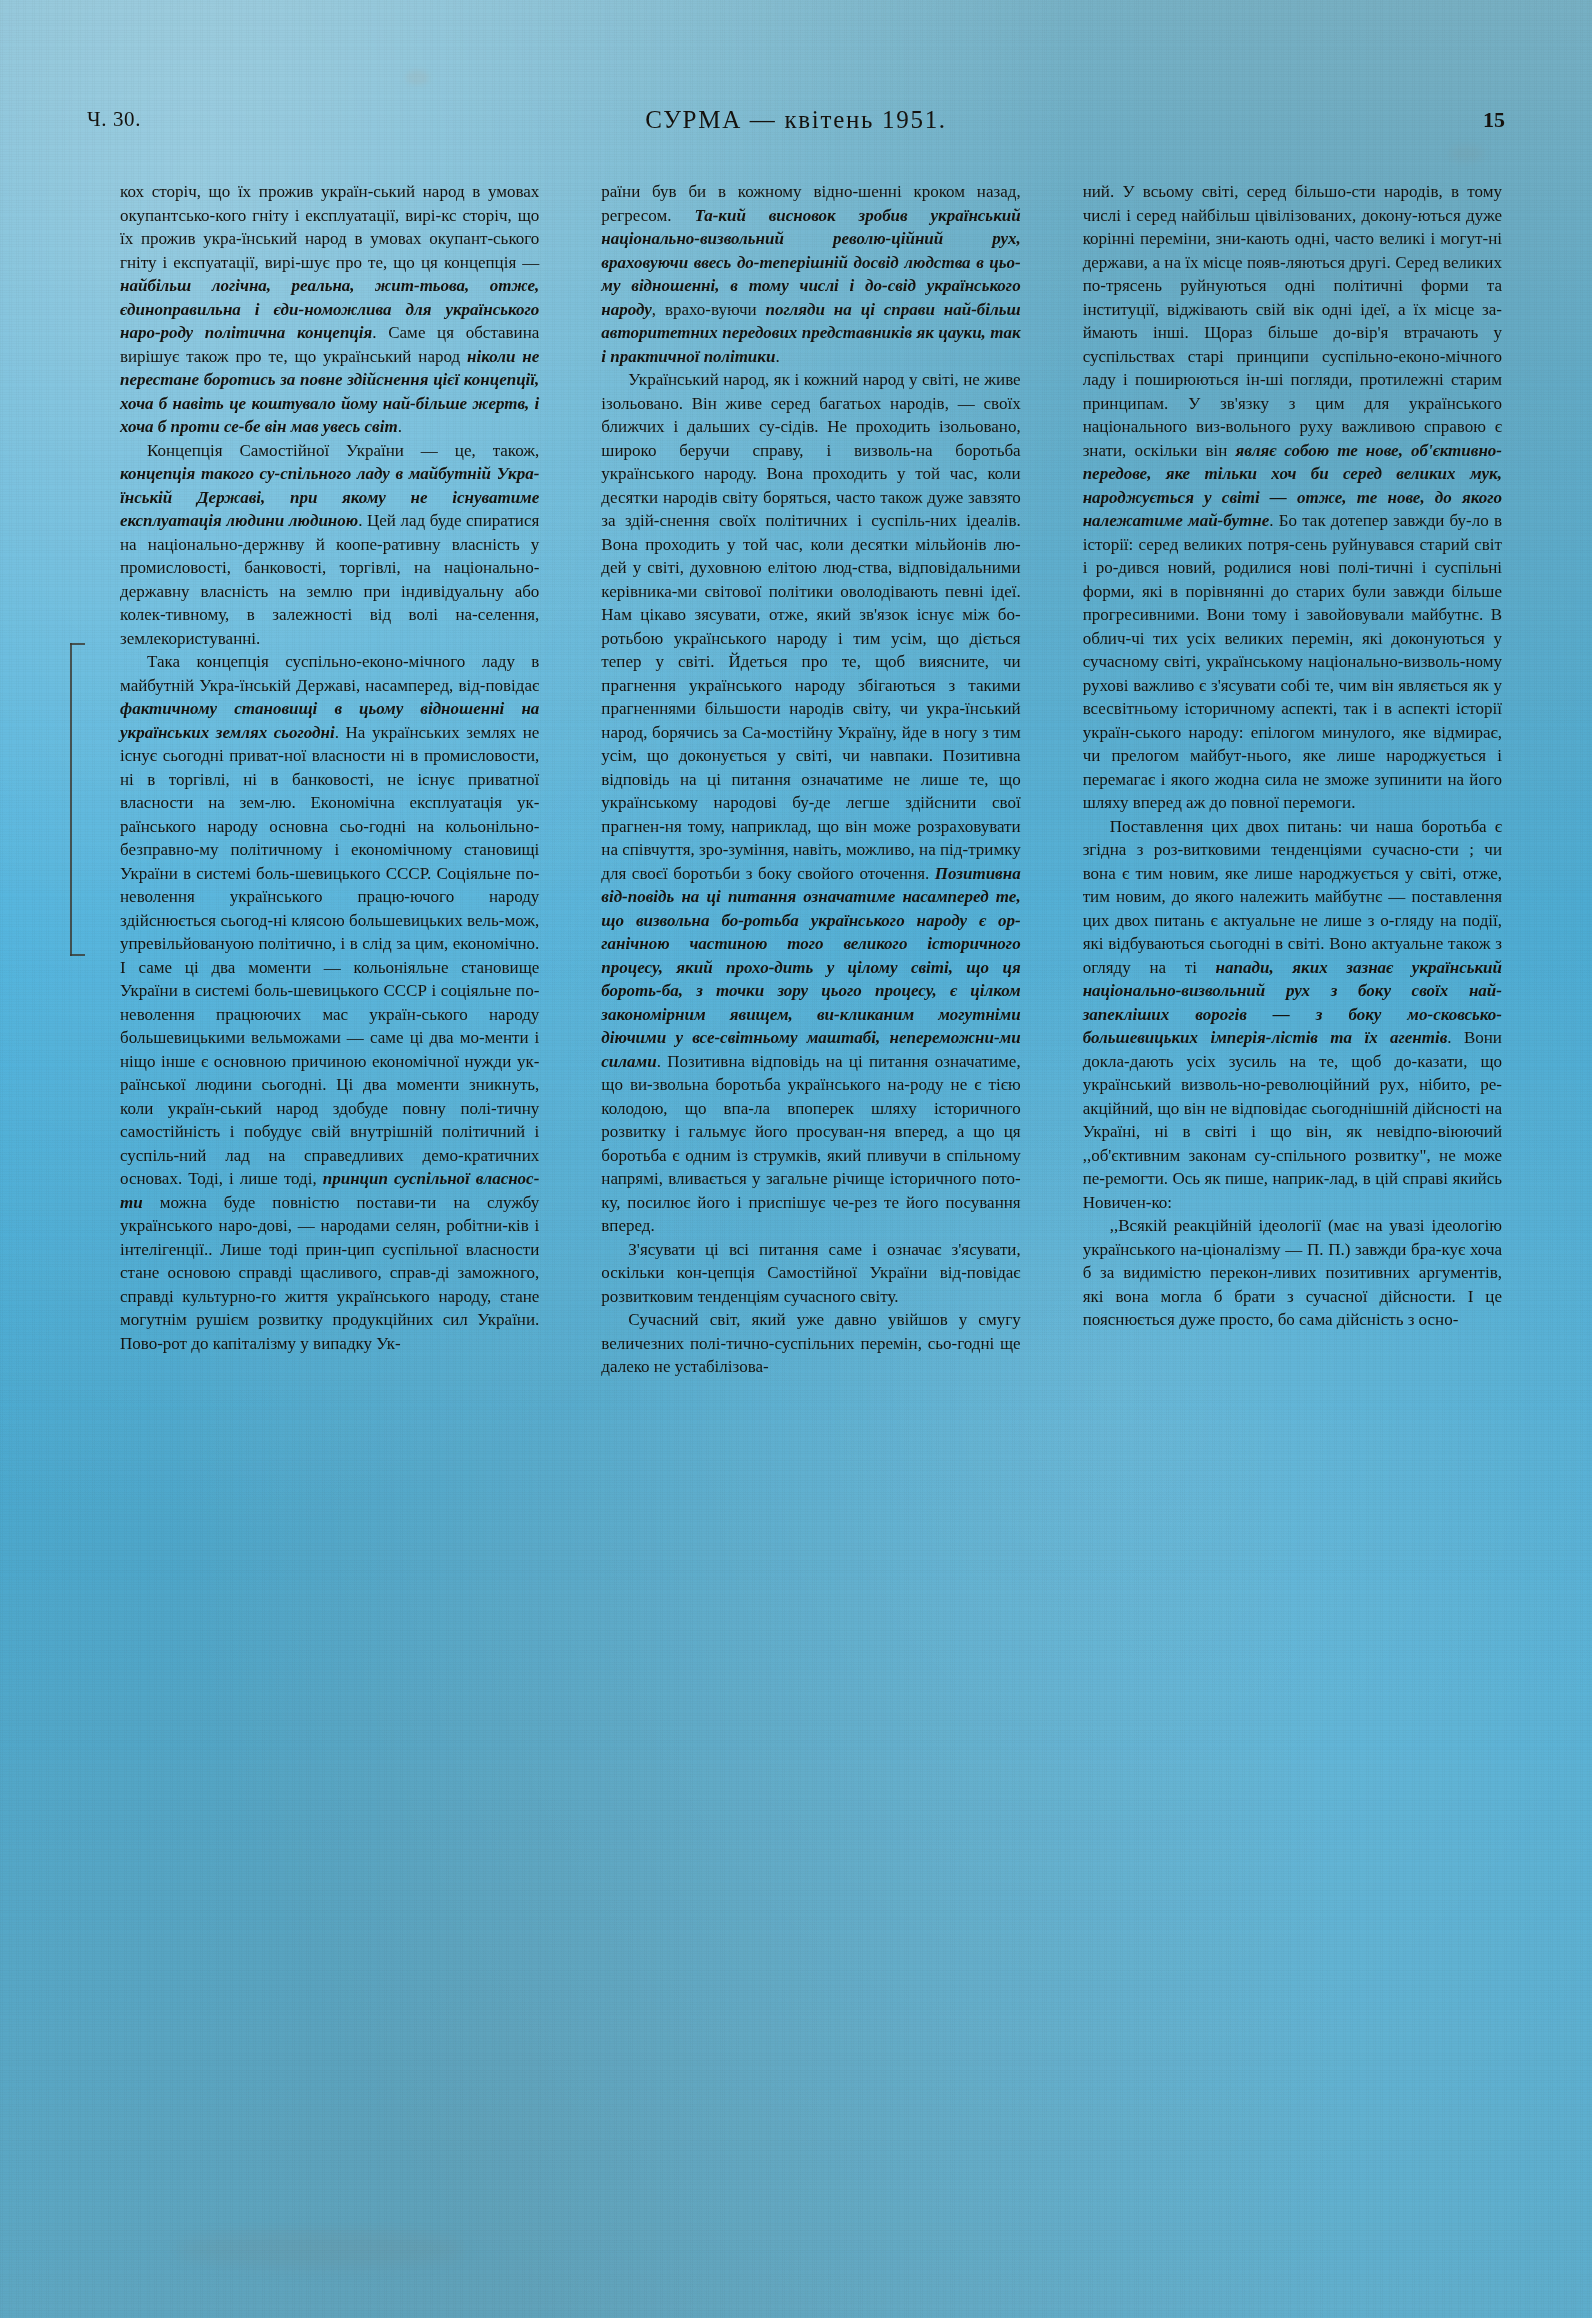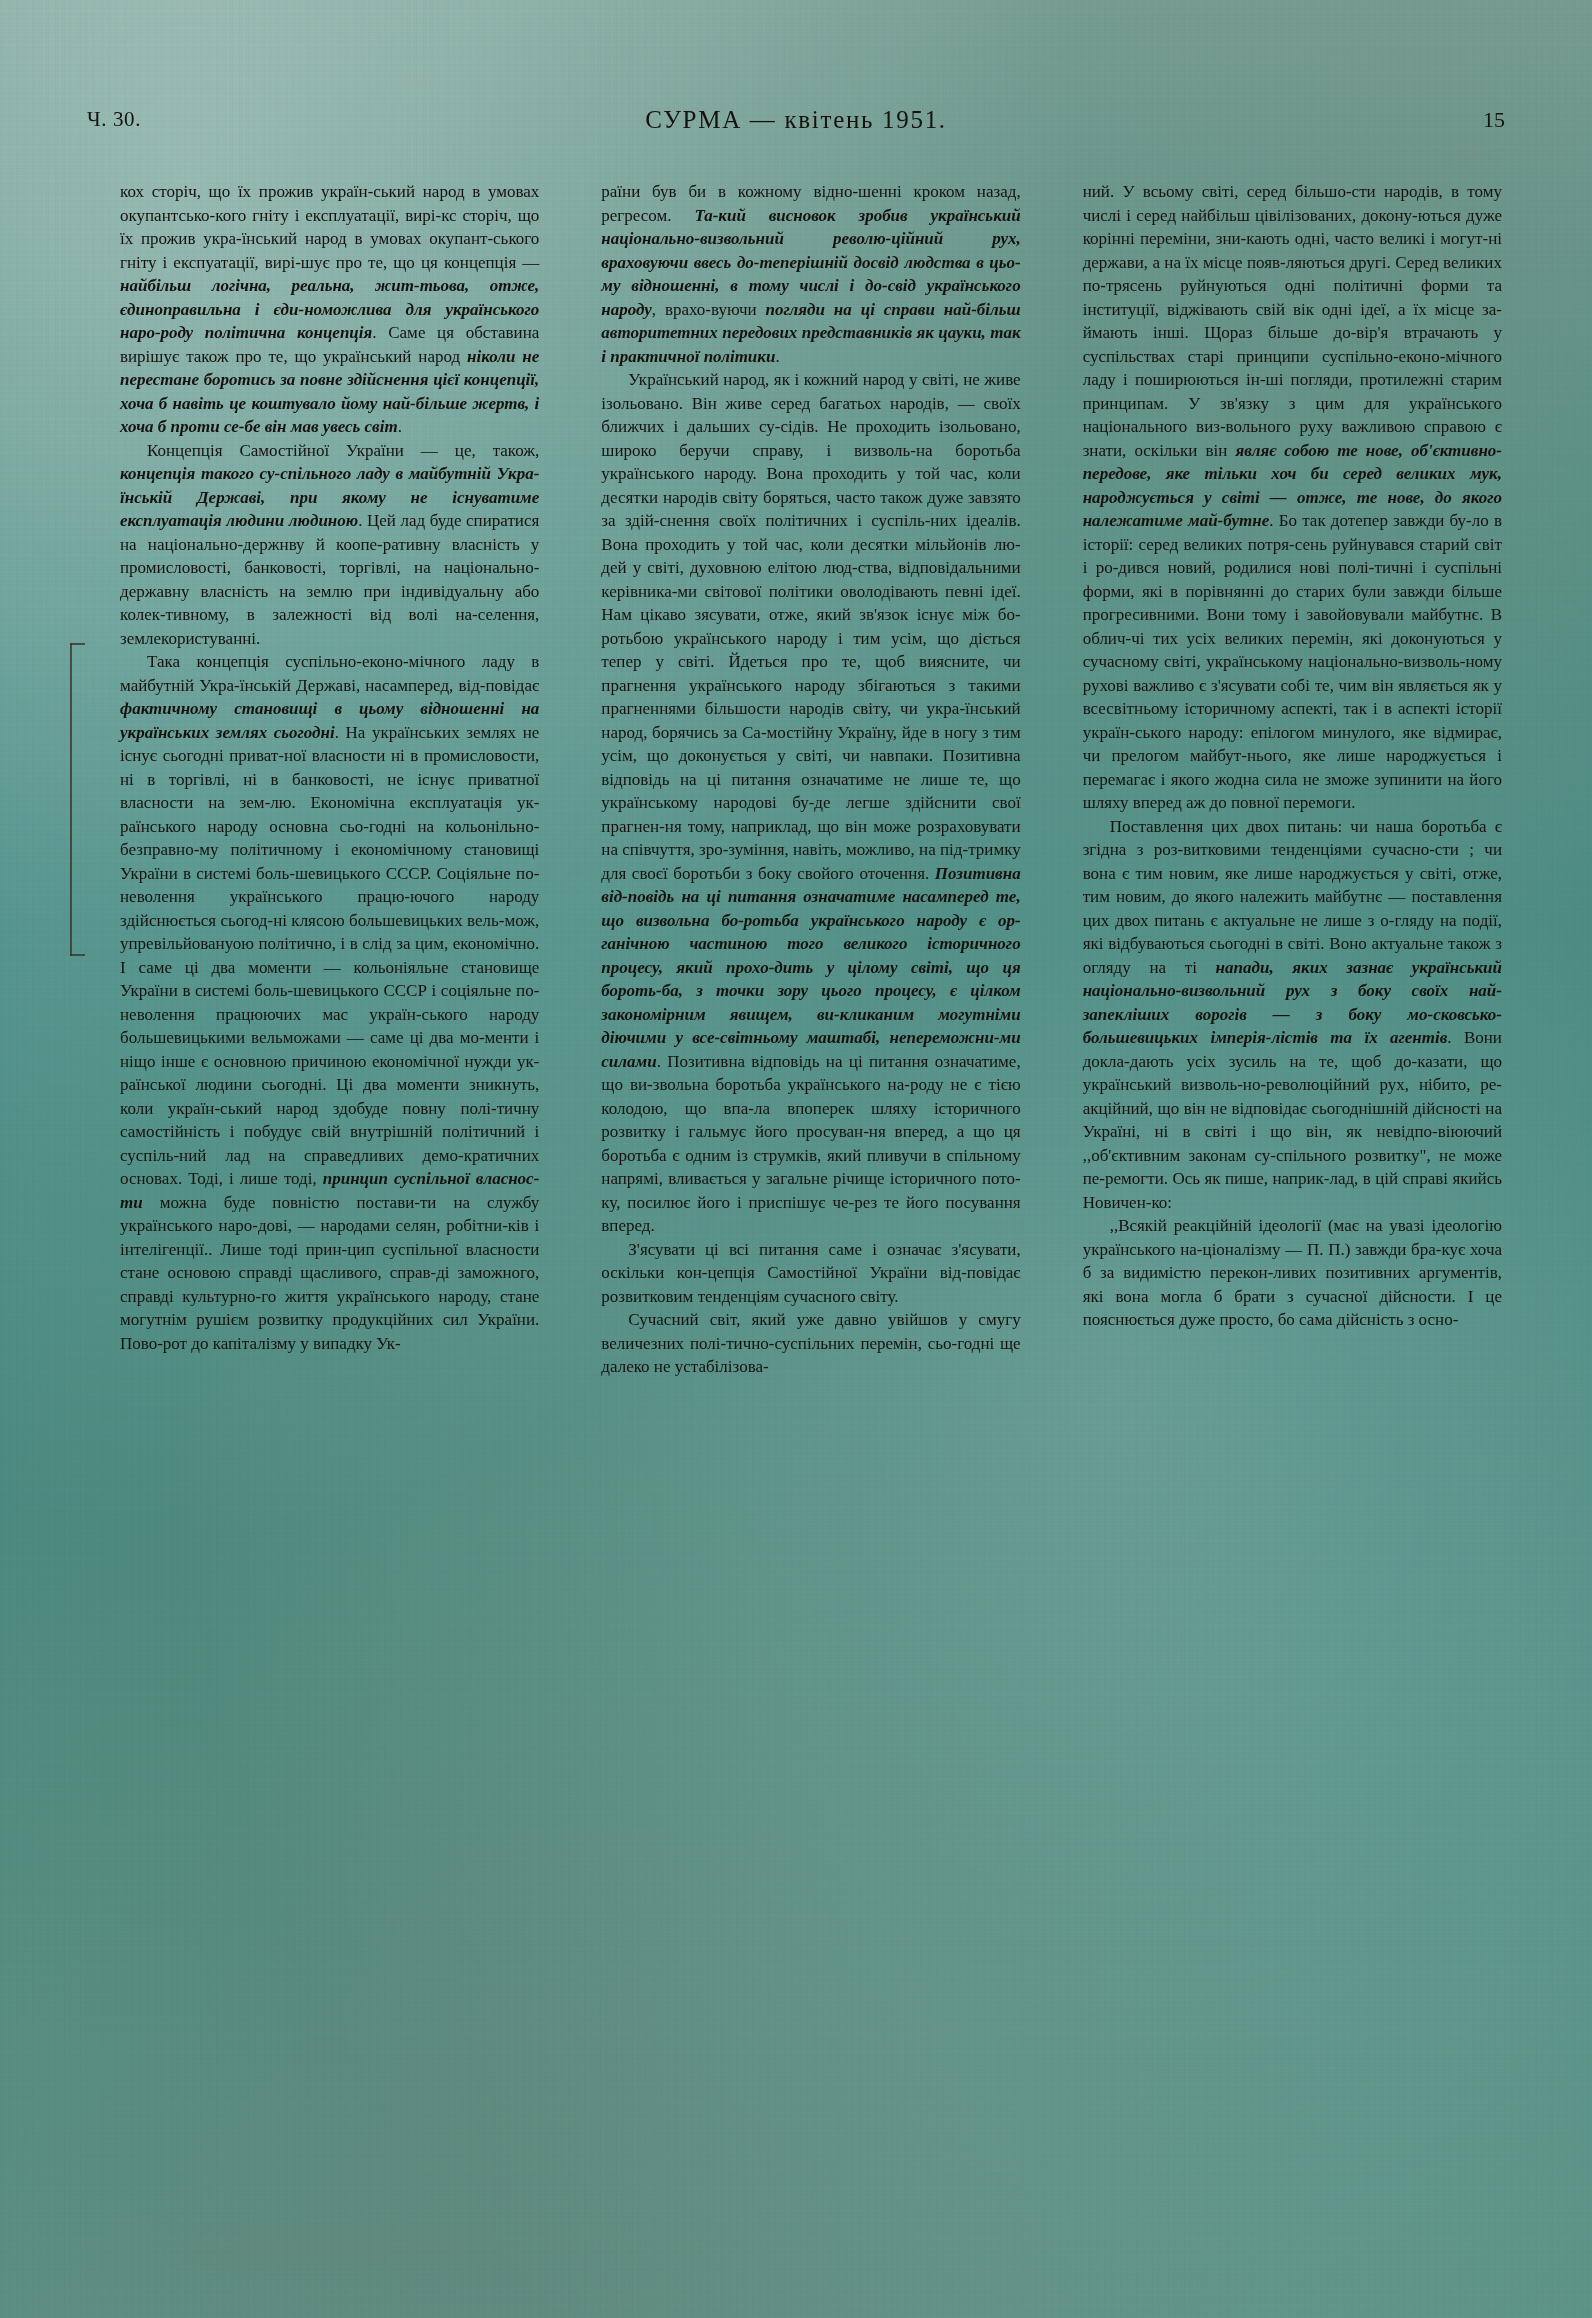--- a/index.html
+++ b/index.html
@@ -4,21 +4,21 @@
 <style>
   html, body {
     margin: 0;
     padding: 0;
     background: #b9b5ab;
   }
   .page {
     position: relative;
     width: 1592px;
     height: 2319px;
-    background: #0f766e;
+    background: #0ea5e9;
     overflow: hidden;
     font-family: "Liberation Serif", serif;
     color: #15120e;
   }
   
   .page::before {
     content: "";
     position: absolute;
     inset: 0;
     background:
@@ -69,21 +69,21 @@
     text-align: center;
     font-size: 25px;
     letter-spacing: 1.7px;
     font-weight: normal;
   }
   .hdr-right {
     position: absolute;
     right: 0;
     top: 0;
     font-size: 22px;
-    font-weight: normal;
+    font-weight: bold;
   }
 
   
   .cols {
     position: absolute;
     top: 180px;
     left: 88px;
     width: 1414px;
     display: flex;
     gap: 30px;

